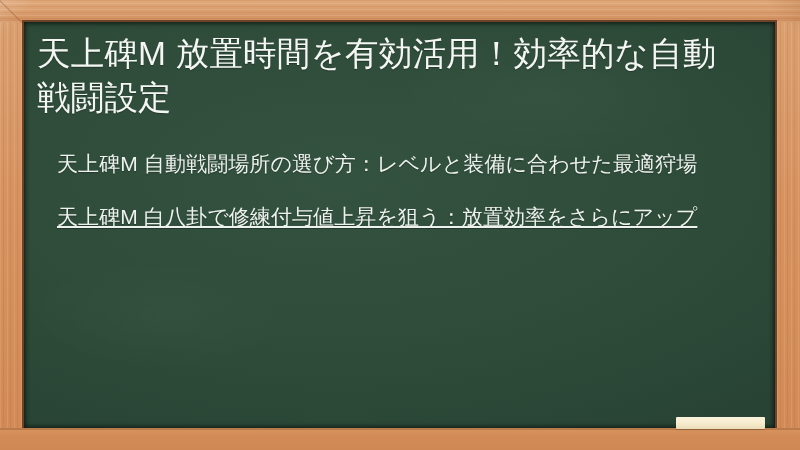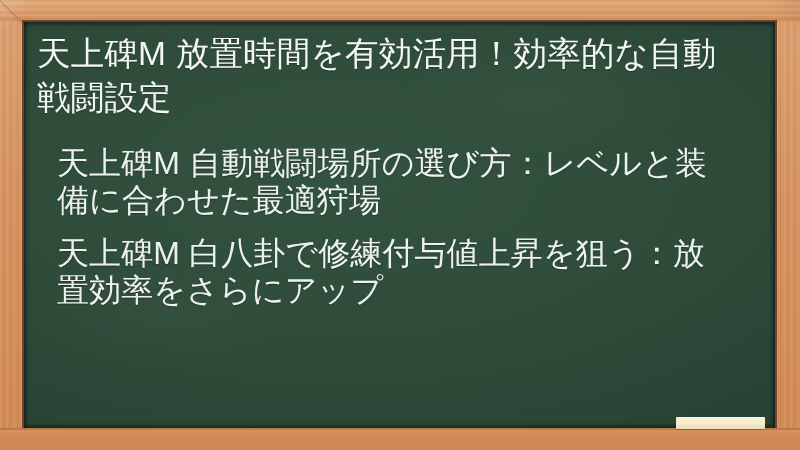--- a/index.html
+++ b/index.html
@@ -157,29 +157,29 @@
   }
 
   .list {
     list-style: none;
     margin: 25px 0 0 0;
     padding: 0 0 0 20px;
   }
 
   .list-item {
     color: #eef2ee;
-    font-size: 32px;
+    font-size: 21px;
     line-height: 37px;
     font-weight: 400;
     letter-spacing: 0.1px;
     margin-bottom: 16px;
     max-width: 672px;
     text-shadow: 0 1px 1px rgba(0,0,0,0.28);
   }
-  .list-item:last-child { margin-bottom: 8px; }
+  .list-item:last-child { margin-bottom: 8px; text-decoration: underline; }
 </style>
 </head>
 <body>
 
 <div id="stage">
 
   <div class="frame"></div>
   <div class="rail-top"></div>
   <div class="miter tl"></div>
   <div class="miter tr"></div>

